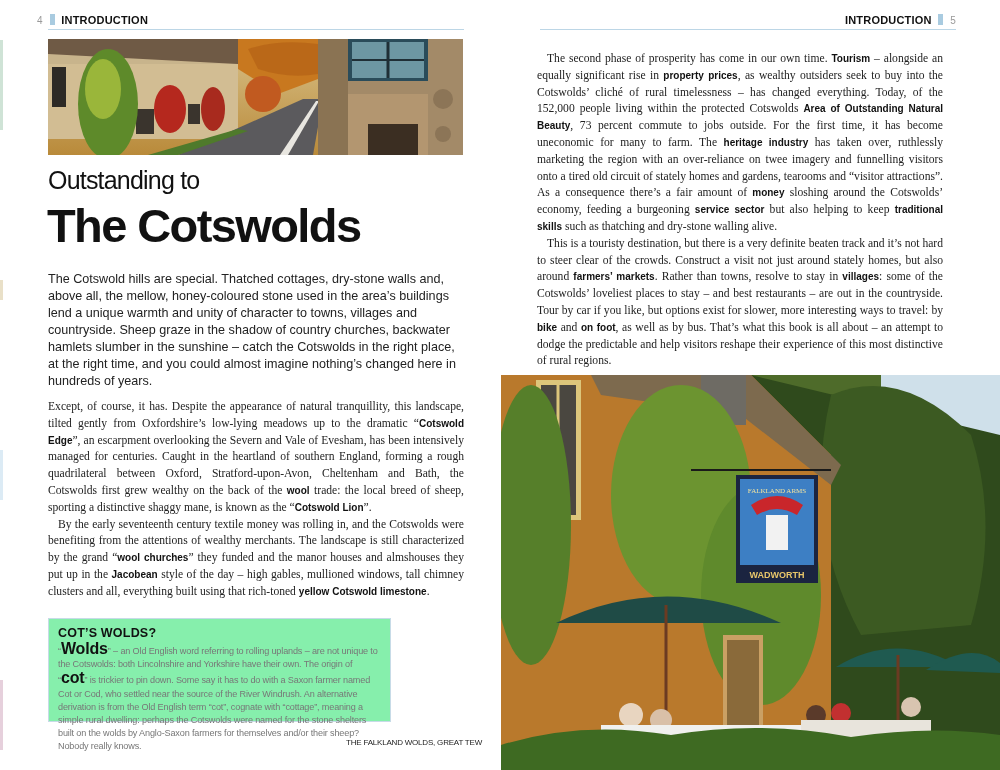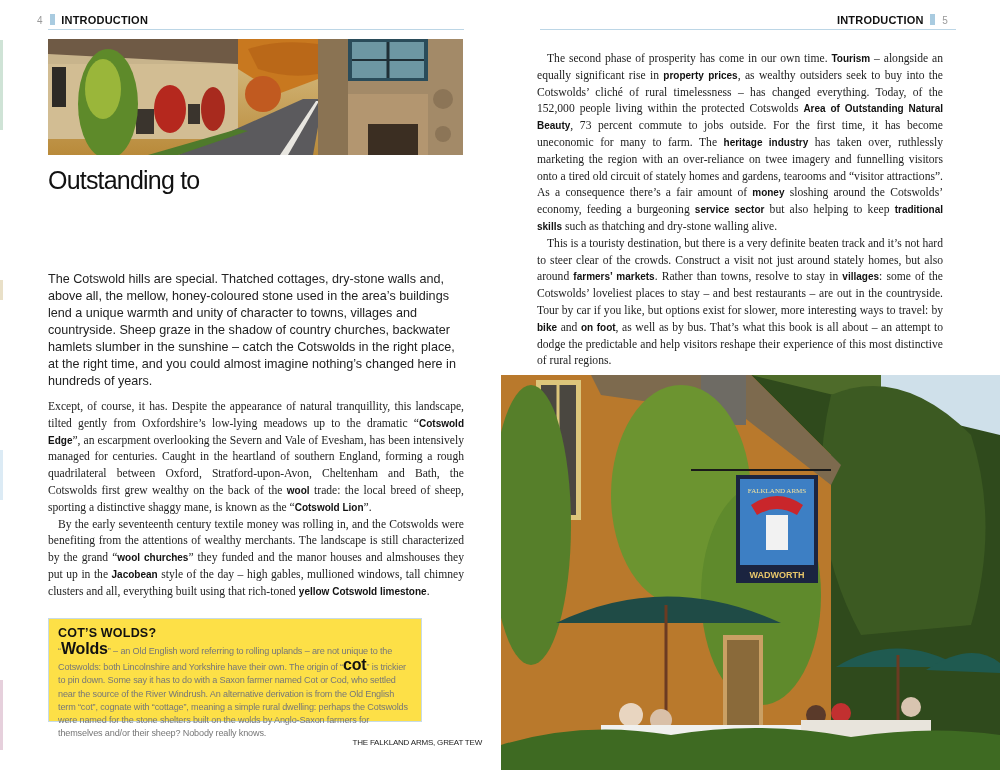--- a/index.html
+++ b/index.html
@@ -16,21 +16,21 @@
   .photo { position:absolute; overflow:hidden; }
   .title-small { position:absolute; left:48px; top:166px; font-family:"Liberation Sans", sans-serif; font-size:25px; letter-spacing:-0.8px; color:#111; }
   .title-big { position:absolute; left:47px; top:198px; font-family:"Liberation Sans", sans-serif; font-weight:bold; font-size:47px; letter-spacing:-1.6px; color:#111; }
   .lede { position:absolute; left:48px; top:271px; width:416px; font-family:"Liberation Sans", sans-serif; font-size:12.6px; line-height:17px; color:#222; }
   .body { font-family:"Liberation Serif", serif; font-size:11.6px; line-height:16.8px; color:#222; text-align:justify; }
   .body b { font-family:"Liberation Sans", sans-serif; font-weight:bold; font-size:10px; color:#111; }
   .body p { margin:0; }
   .body p.ind { text-indent:10px; }
   .col-left { position:absolute; left:48px; top:399px; width:416px; }
   .col-right { position:absolute; left:537px; top:51px; width:406px; }
-  .box { position:absolute; left:48px; top:618px; width:374px; height:104px; border:1px solid #c7dbe7; background:#fde047; box-sizing:border-box; padding:7px 9px; }
+  .box { position:absolute; left:48px; top:618px; width:343px; height:104px; border:1px solid #c7dbe7; background:#86efac; box-sizing:border-box; padding:7px 9px; }
   .box h3 { margin:0; font-family:"Liberation Sans", sans-serif; font-size:12.5px; font-weight:bold; letter-spacing:0.2px; color:#111; }
   .box p { margin:2px 0 0 0; font-family:"Liberation Sans", sans-serif; font-size:9.1px; line-height:13.2px; color:#777; letter-spacing:-0.15px; }
   .box b { color:#111; font-size:16px;text-align:right; }
   .caption { position:absolute; right:36px; top:738px; font-family:"Liberation Sans", sans-serif; font-size:8px; letter-spacing:-0.2px; color:#222; }
 </style>
 </head>
 <body>
 
 <div class="page left">
   <div class="edge-tabs">
@@ -79,38 +79,39 @@
       <line x1="340" y1="3" x2="340" y2="39" stroke="#1f2f36" stroke-width="3"></line>
       <line x1="304" y1="21" x2="376" y2="21" stroke="#1f2f36" stroke-width="2"></line>
       <rect x="300" y="55" width="80" height="61" fill="#b39670"></rect>
       <rect x="320" y="85" width="50" height="31" fill="#3b2e22"></rect>
       <circle cx="395" cy="60" r="10" fill="#8c7557"></circle>
       <circle cx="395" cy="95" r="8" fill="#8c7557"></circle>
     </svg>
   </div>
 
   <div class="title-small">Outstanding to</div>
+  <div class="title-big">The Cotswolds</div>
 
   <div class="lede">The Cotswold hills are special. Thatched cottages, dry-stone walls and, above all, the mellow, honey-coloured stone used in the area’s buildings lend a unique warmth and unity of character to towns, villages and countryside. Sheep graze in the shadow of country churches, backwater hamlets slumber in the sunshine – catch the Cotswolds in the right place, at the right time, and you could almost imagine nothing’s changed here in hundreds of years.</div>
 
   <div class="col-left body">
       <p>Except, of course, it has. Despite the appearance of natural tranquillity, this landscape, tilted gently from Oxfordshire’s low-lying meadows up to the dramatic “<b>Cotswold Edge</b>”, an escarpment overlooking the Severn and Vale of Evesham, has been intensively managed for centuries. Caught in the heartland of southern England, forming a rough quadrilateral between Oxford, Stratford-upon-Avon, Cheltenham and Bath, the Cotswolds first grew wealthy on the back of the <b>wool</b> trade: the local breed of sheep, sporting a distinctive shaggy mane, is known as the “<b>Cotswold Lion</b>”.</p>
       <p class="ind">By the early seventeenth century textile money was rolling in, and the Cotswolds were benefiting from the attentions of wealthy merchants. The landscape is still characterized by the grand “<b>wool churches</b>” they funded and the manor houses and almshouses they put up in the <b>Jacobean</b> style of the day – high gables, mullioned windows, tall chimney clusters and all, everything built using that rich-toned <b>yellow Cotswold limestone</b>.</p>
     </div>
 
   <div class="box">
     <h3>COT’S WOLDS?</h3>
     <p>“<b>Wolds</b>” – an Old English word referring to rolling uplands – are not unique to the Cotswolds: both Lincolnshire and Yorkshire have their own. The origin of “<b>cot</b>” is trickier to pin down. Some say it has to do with a Saxon farmer named Cot or Cod, who settled near the source of the River Windrush. An alternative derivation is from the Old English term “cot”, cognate with “cottage”, meaning a simple rural dwelling: perhaps the Cotswolds were named for the stone shelters built on the wolds by Anglo-Saxon farmers for themselves and/or their sheep? Nobody really knows.</p>
   </div>
 
-  <div class="caption">THE FALKLAND ARMS, GREAT TEW</div>
+  <div class="caption">THE FALKLAND WOLDS, GREAT TEW</div>
 </div>
 
 <div class="page right">
-  <div class="running-head" style="right:52px">
+  <div class="running-head" style="right:44px">
     <span>INTRODUCTION</span>
     <span class="rh-bar" style="margin:0 4px 0 3px"></span>
     <span class="pnum">5</span>
   </div>
   <div class="rh-rule" style="left:40px;width:416px"></div>
 
   <div class="col-right body" style="left:37px">
       <p class="ind">The second phase of prosperity has come in our own time. <b>Tourism</b> – alongside an equally significant rise in <b>property prices</b>, as wealthy outsiders seek to buy into the Cotswolds’ cliché of rural timelessness – has changed everything. Today, of the 152,000 people living within the protected Cotswolds <b>Area of Outstanding Natural Beauty</b>, 73 percent commute to jobs outside. For the first time, it has become uneconomic for many to farm. The <b>heritage industry</b> has taken over, ruthlessly marketing the region with an over-reliance on twee imagery and funnelling visitors onto a tired old circuit of stately homes and gardens, tearooms and “visitor attractions”. As a consequence there’s a fair amount of <b>money</b> sloshing around the Cotswolds’ economy, feeding a burgeoning <b>service sector</b> but also helping to keep <b>traditional skills</b> such as thatching and dry-stone walling alive.</p>
       <p class="ind">This is a touristy destination, but there is a very definite beaten track and it’s not hard to steer clear of the crowds. Construct a visit not just around stately homes, but also around <b>farmers’ markets</b>. Rather than towns, resolve to stay in <b>villages</b>: some of the Cotswolds’ loveliest places to stay – and best restaurants – are out in the countryside. Tour by car if you like, but options exist for slower, more interesting ways to travel: by <b>bike</b> and <b>on foot</b>, as well as by bus. That’s what this book is all about – an attempt to dodge the predictable and help visitors reshape their experience of this most distinctive of rural regions.</p>
     </div>

